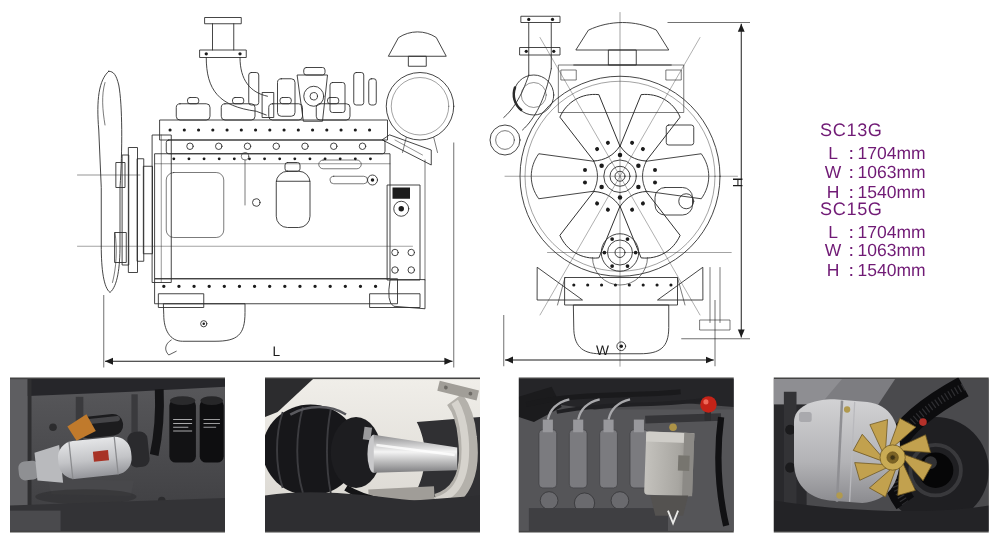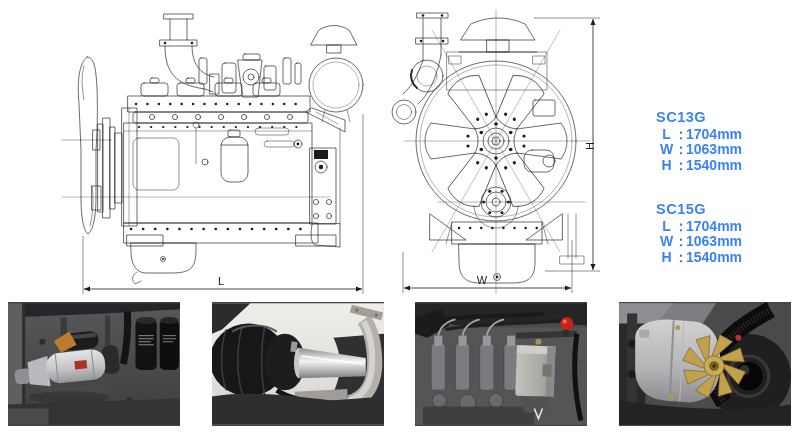--- a/index.html
+++ b/index.html
@@ -5,27 +5,27 @@
   html,body{margin:0;padding:0;}
   body{
     width:799px;height:433px;position:relative;overflow:hidden;
     background:#ffffff;font-family:"Liberation Sans",sans-serif;
   }
   .stage{position:absolute;inset:0;}
   .diagram-area{position:absolute;left:0;top:0;width:799px;height:300px;}
   .diagram-area svg{display:block;}
 
   
-  .specs{position:absolute;left:656px;top:110px;color:#3b82f6;
-         font-weight:700;font-size:14px;line-height:15.5px;}
+  .specs{position:absolute;left:656px;top:98px;color:#701a75;
+         font-weight:400;font-size:14px;line-height:15.5px;}
   .model-name{font-size:14.5px;margin-bottom:1px;letter-spacing:.5px;}
   .dim-row{display:flex;align-items:baseline;height:15.5px;padding-left:3px;}
   .lbl{display:inline-block;width:15px;text-align:center;}
   .col{display:inline-block;width:12px;}
-  .model + .model{margin-top:29px;}
+  .model + .model{}
 
   
   .photos{position:absolute;left:0;top:302px;width:799px;height:124px;
           display:flex;justify-content:space-between;padding:0 8px;box-sizing:border-box;}
   figure.photo{margin:0;width:172px;height:124px;overflow:hidden;background:#444;}
   figure.photo svg{display:block;width:172px;height:124px;}
 
   .dimtext{font-family:"Liberation Sans",sans-serif;font-size:11px;fill:#1c1c1c;}
 </style>
 </head>

